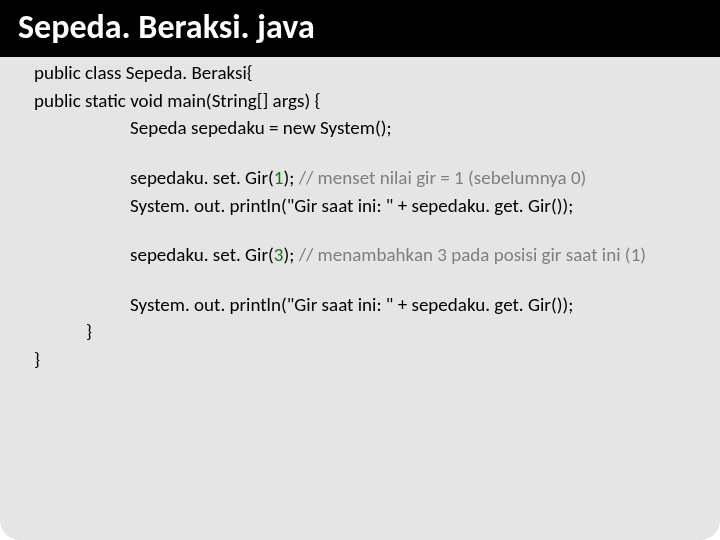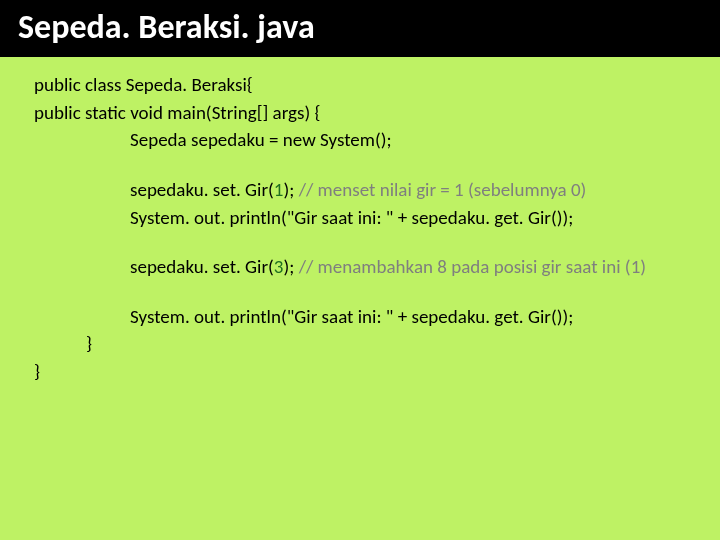--- a/index.html
+++ b/index.html
@@ -7,33 +7,34 @@
     padding: 0;
     width: 720px;
     height: 540px;
     background: #ffffff;
     font-family: Calibri, "Segoe UI", Arial, sans-serif;
     overflow: hidden;
   }
   .slide {
     width: 720px;
     height: 540px;
-    background: #bef264;
+    background: #e5e5e5;
     position: relative;
+    border-radius: 20px;
   }
   .titlebar {
     background: #000000;
     color: #ffffff;
     padding: 8px 18px 12px 18px;
     font-size: 34px;
     font-weight: 700;
     line-height: 1.1;
   }
   .content {
-    padding: 14px 28px 0 34px;
+    padding: 2px 28px 0 34px;
     font-size: 19px;
     color: #000000;
     line-height: 1.45;
   }
   .i1 { margin-left: 0; }
   .i2 { margin-left: 96px; }
   .gap { height: 22px; }
   .arg { color: #1f6f1f; }
   .comment { color: #7f7f7f; }
   .indclose { margin-left: 52px; }
@@ -53,21 +54,21 @@
     <div class="gap"></div>
 
     <div class="i2">
       <span>sepedaku. set. Gir(</span><span class="arg">1</span><span>); </span><span class="comment">// menset nilai gir = 1 (sebelumnya 0)</span>
     </div>
 
     <div class="i2">System. out. println("Gir saat ini: " + sepedaku. get. Gir());</div>
     <div class="gap"></div>
 
     <div class="i2">
-      <span>sepedaku. set. Gir(</span><span class="arg">3</span><span>); </span><span class="comment">// menambahkan 8 pada posisi gir saat ini (1)</span>
+      <span>sepedaku. set. Gir(</span><span class="arg">3</span><span>); </span><span class="comment">// menambahkan 3 pada posisi gir saat ini (1)</span>
     </div>
 
     <div class="gap"></div>
     <div class="i2">System. out. println("Gir saat ini: " + sepedaku. get. Gir());</div>
 
     <div class="indclose">}</div>
     <div>}</div>
   </div>
 </div>
 

